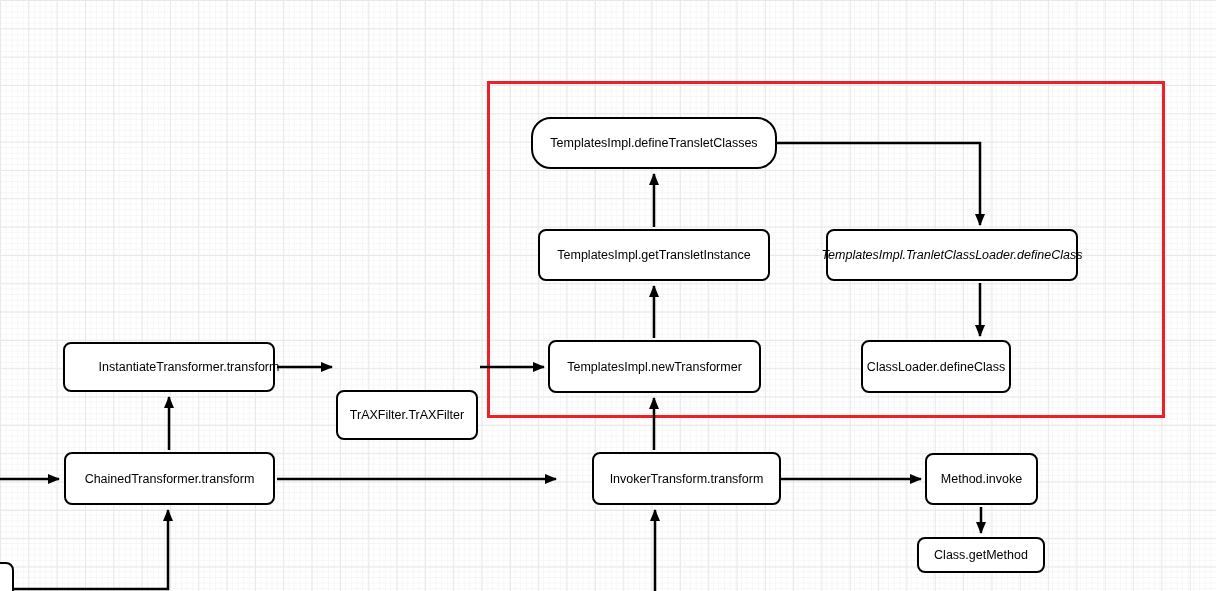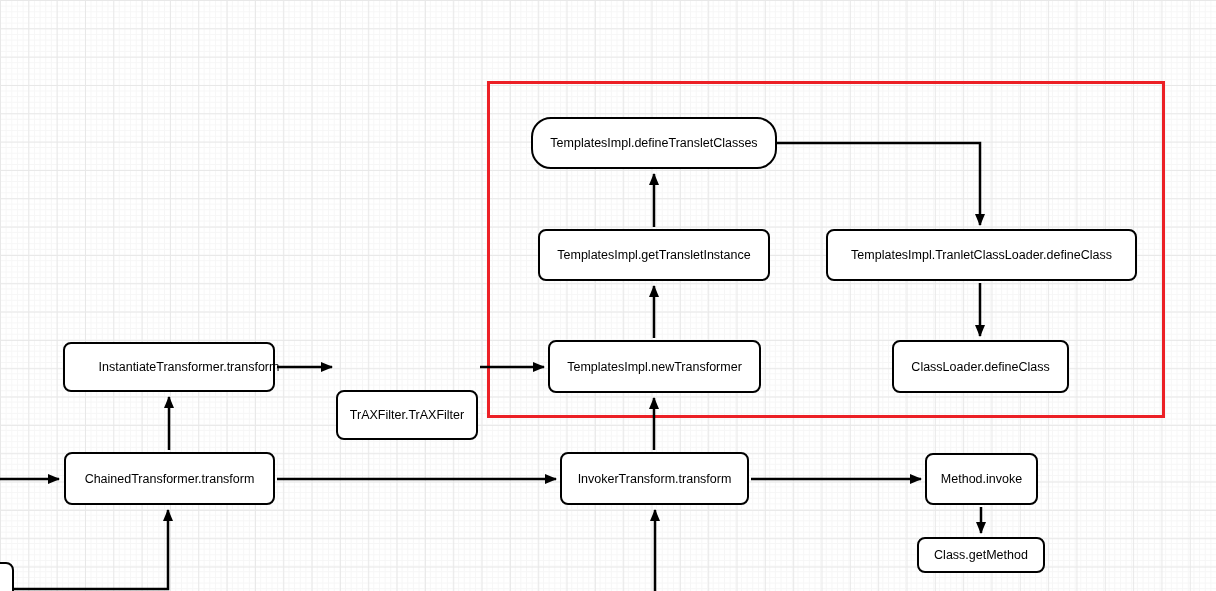--- a/index.html
+++ b/index.html
@@ -51,27 +51,27 @@
   .highlight-rect {
     position: absolute;
     z-index: 1;
     box-sizing: border-box;
     border: 3.5px solid #ec2026;
     background: transparent;
   }
   
   .n-definetransletclasses { left: 531px; top: 117px; width: 246px; height: 52px; border-radius: 20px; }
   .n-gettransletinstance   { left: 538px; top: 229px; width: 232px; height: 52px; }
-  .n-tranletclassloader    { left: 826px; top: 229px; width: 311px; height: 52px; }
+  .n-tranletclassloader    { left: 826px; top: 229px; width: 252px; height: 52px; font-style: italic; }
   .n-newtransformer        { left: 548px; top: 340px; width: 213px; height: 53px; justify-content: center; }
-  .n-classloaderdefine     { left: 892px; top: 340px; width: 177px; height: 53px; }
+  .n-classloaderdefine     { left: 861px; top: 340px; width: 150px; height: 53px; }
   .n-instantiate           { left: 63px;  top: 342px; width: 212px; height: 50px; padding-left: 40px; }
   .n-traxfilter            { left: 336px; top: 342px; width: 142px; height: 50px; margin-top: 48px; }
   .n-chained               { left: 64px;  top: 452px; width: 211px; height: 53px; }
-  .n-invoker               { left: 560px; top: 452px; width: 189px; height: 53px; }
+  .n-invoker               { left: 592px; top: 452px; width: 189px; height: 53px; }
   .n-methodinvoke          { left: 925px; top: 453px; width: 113px; height: 52px; }
   .n-classgetmethod        { left: 917px; top: 537px; width: 128px; height: 36px; }
   .n-offscreen-partial     { left: -190px; top: 562px; width: 204px; height: 80px; }
   .red-box { left: 487px; top: 81px; width: 678px; height: 337px; }
 </style>
 </head>
 <body>
 
 <div class="canvas">
 

